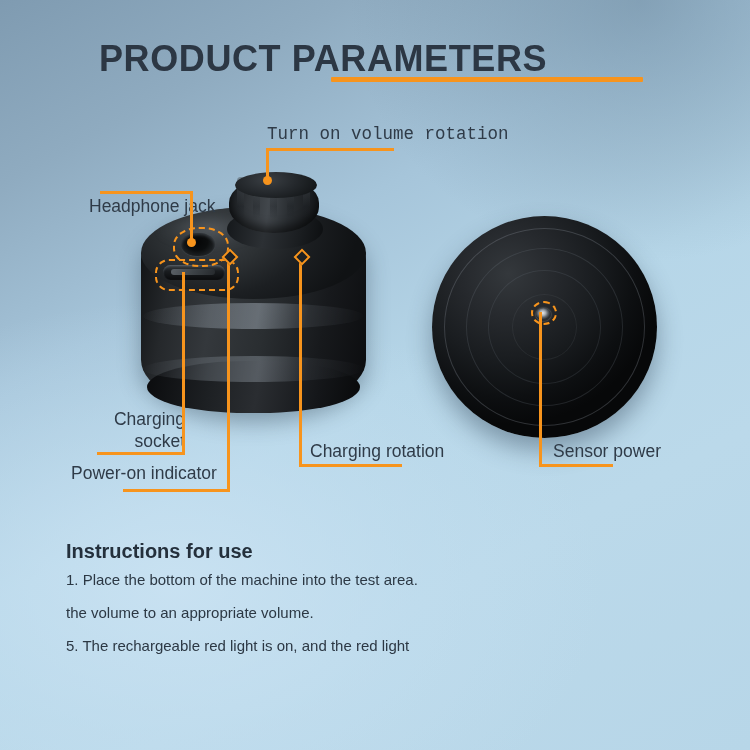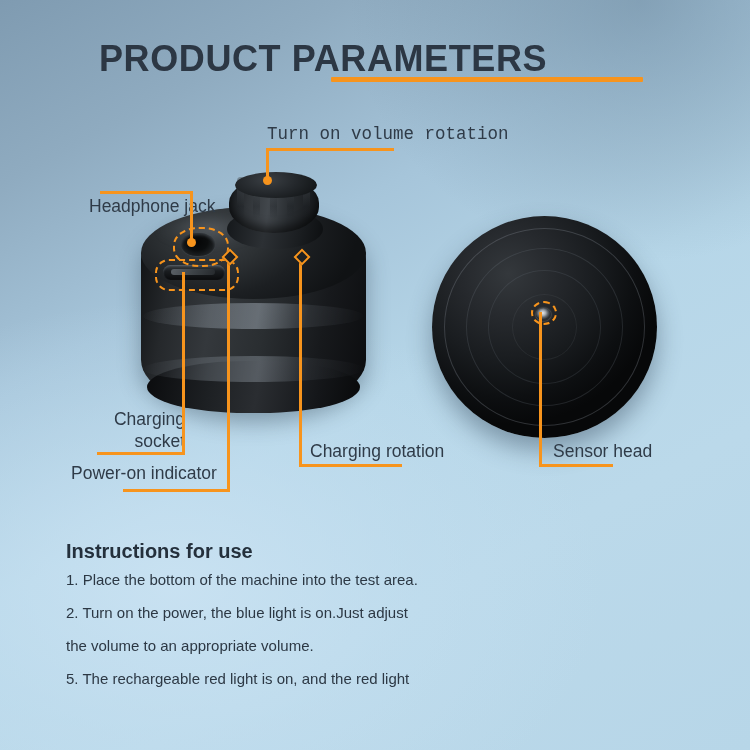--- a/index.html
+++ b/index.html
@@ -350,25 +350,24 @@
   <div class="co-label" style="left:71px; top:463px;">Power-on indicator</div>
   <div class="co-line co-h" style="left:123px; top:489px; width:107px;"></div>
   <div class="co-line co-v" style="left:227px; top:258px; height:234px;"></div>
   <div class="co-diamond" style="left:224px; top:251px;"></div>
 
   <div class="co-label" style="left:310px; top:441px;">Charging rotation</div>
   <div class="co-line co-h" style="left:299px; top:464px; width:103px;"></div>
   <div class="co-line co-v" style="left:299px; top:258px; height:209px;"></div>
   <div class="co-diamond" style="left:296px; top:251px;"></div>
 
-  <div class="co-label" style="left:553px; top:441px;">Sensor head</div>
+  <div class="co-label" style="left:553px; top:441px;">Sensor power</div>
   <div class="co-line co-h" style="left:539px; top:464px; width:74px;"></div>
   <div class="co-line co-v" style="left:539px; top:312px; height:155px;"></div>
 
   <div class="instructions">
     <div class="instr-title">Instructions for use</div>
     <div class="instr-line">1. Place the bottom of the machine into the test area.</div>
-    <div class="instr-line">2. Turn on the power, the blue light is on.Just adjust</div>
     <div class="instr-line">the volume to an appropriate volume.</div>
     <div class="instr-line">5. The rechargeable red light is on, and the red light</div>
   </div>
 
 </div>
 
 </body></html>

